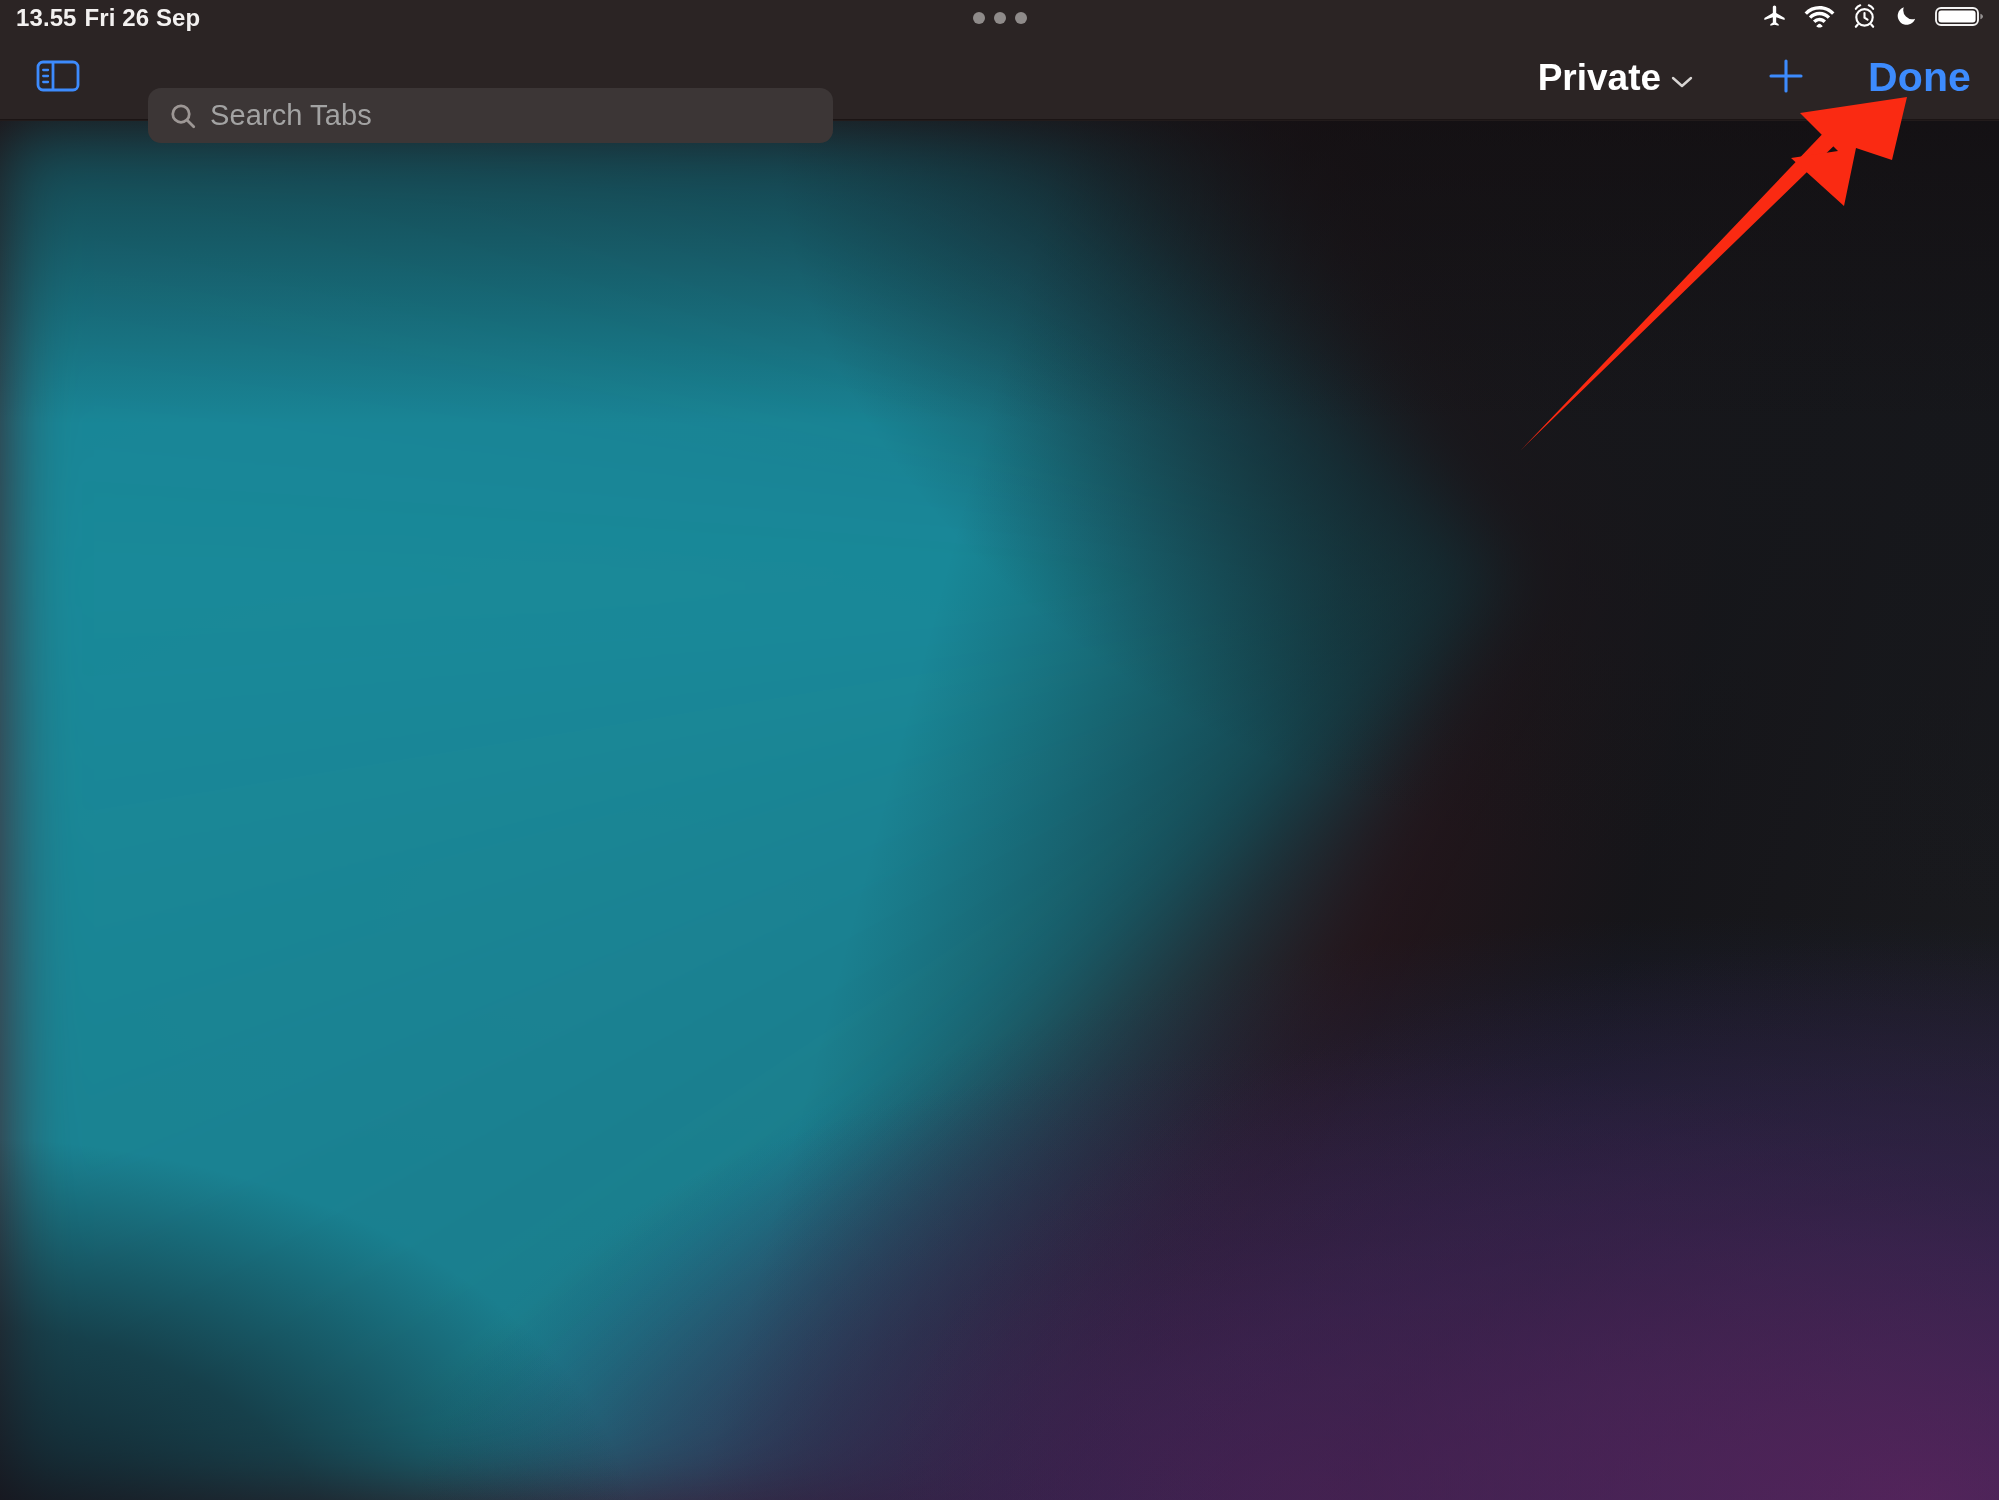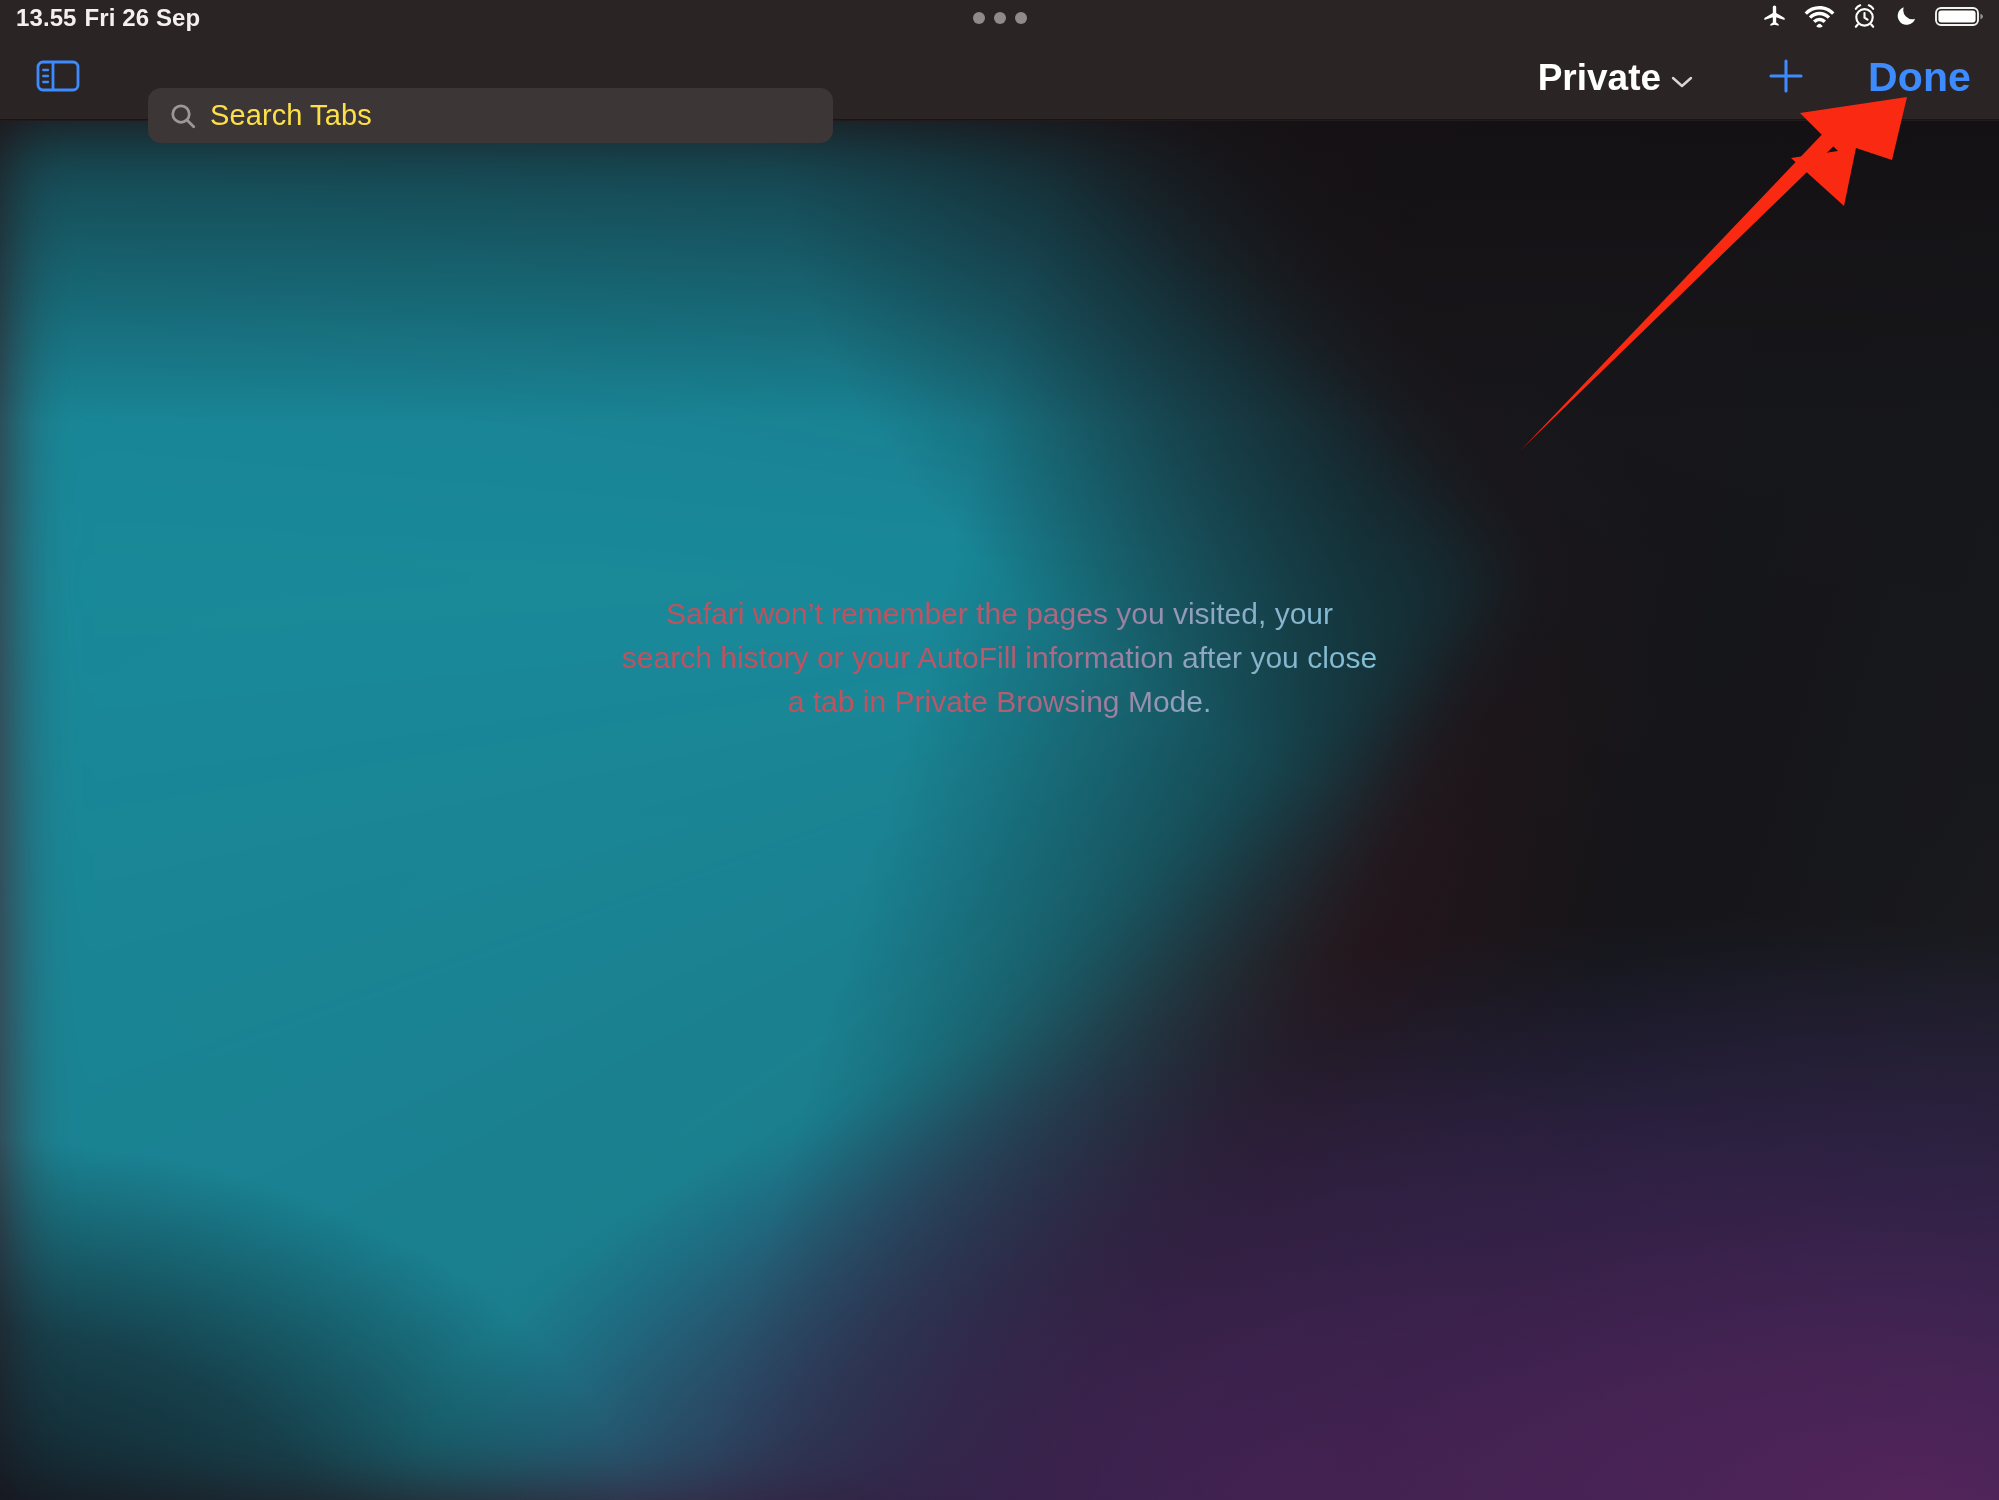--- a/index.html
+++ b/index.html
@@ -64,21 +64,21 @@
     position:absolute; left:148px; top:52px;
     width:685px; height:55px;
     background:#3c3636;
     border-radius:13px;
     display:flex; align-items:center;
     padding-left:20px;
     cursor:text;
   }
   #search-field .sf-icon { margin-right:12px; display:flex; }
   #search-placeholder {
-    color:#fde047;
+    color:#a3a3a3;
     font-size:29px;
     letter-spacing:.1px;
   }
   #toolbar-right {
     position:absolute; right:28px; top:50%;
     transform:translateY(-50%);
     display:flex; align-items:center; gap:0;
   }
   #private-btn {
     display:flex; align-items:center; gap:9px;
@@ -304,21 +304,20 @@
     <div class="bg-layer" id="bg-cone"></div>
     <div class="bg-layer" id="bg-darkright"></div>
     <div class="bg-layer" id="bg-corner"></div>
     <div class="bg-layer" id="bg-bluelow"></div>
     <div class="bg-layer" id="bg-purple2"></div>
     <div class="bg-layer" id="bg-purple"></div>
     <div class="bg-layer" id="bg-blcorner"></div>
     <div class="bg-layer" id="bg-topfade"></div>
 
     <div id="private-block">
-      <div id="private-desc">Safari won’t remember the pages you visited, your search history or your AutoFill information after you close a tab in Private Browsing Mode.</div>
     </div>
   </div>
 
   <svg id="annotation-arrow" viewBox="0 0 1999 1500">
 
     <polygon points="1521,450 1527,444 1844,136 1832,124" fill="#fa2a12"></polygon>
 
     <polygon points="1907,97 1800,113 1838,151 1791,158 1844,206 1856,148 1892,160" fill="#fa2a12"></polygon>
   </svg>
 

